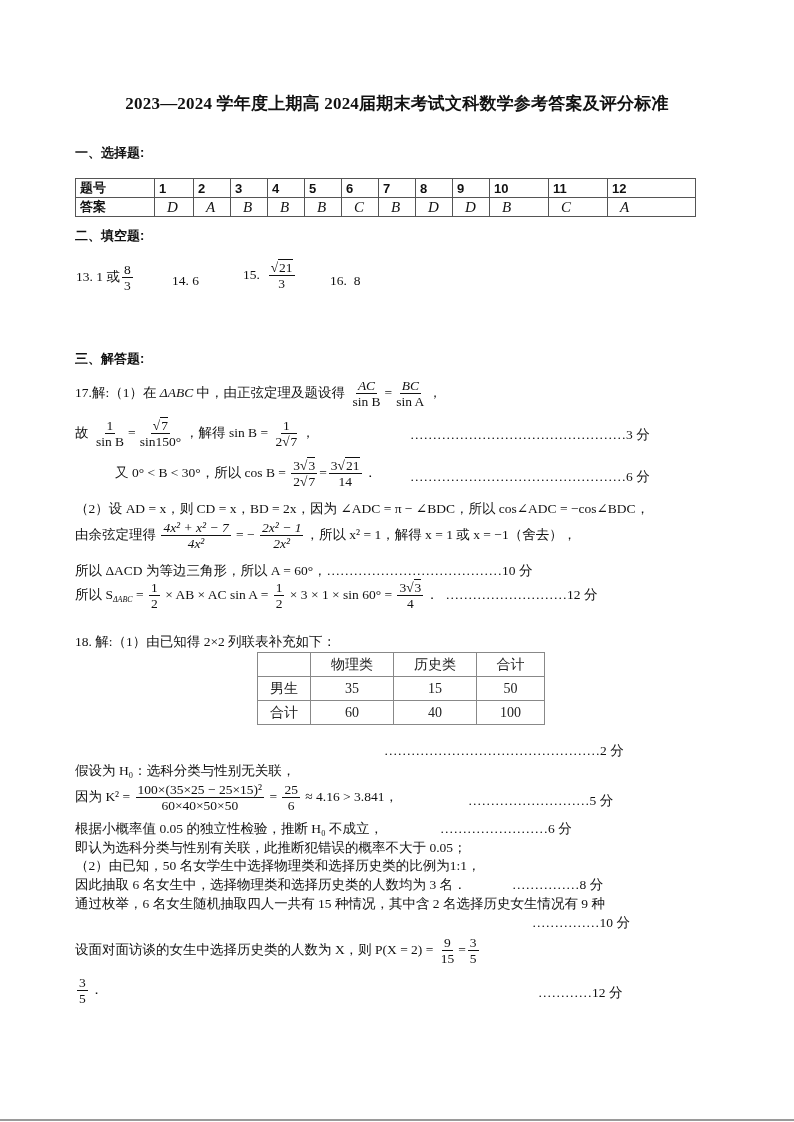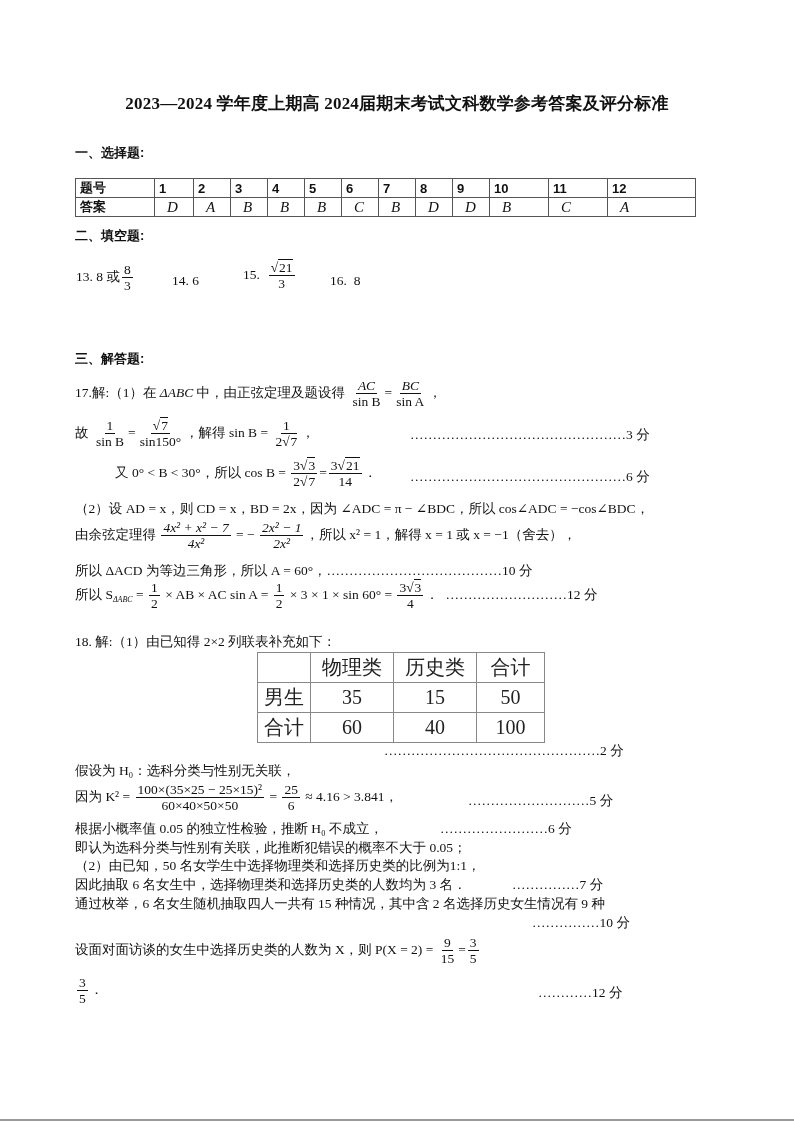--- a/index.html
+++ b/index.html
@@ -12,21 +12,21 @@
   .it { font-style:italic; }
   .frac { display:inline-flex; flex-direction:column; align-items:center; vertical-align:middle; margin:0 2px; line-height:15px; }
   .frac .n { border-bottom:1px solid #111; padding:0 2px; }
   .frac .d { padding:0 2px; }
   .sqrt { border-top:1px solid #111; padding-left:1px; }
   .sub { font-size:8px; vertical-align:sub; }
   table.mc { position:absolute; left:75px; top:178px; width:621px; border-collapse:collapse; font-size:13px; }
   table.mc td { border:1px solid #555; height:17px; padding:0 4px; }
   table.mc .hd { font-family:"Liberation Sans","DejaVu Sans",sans-serif; font-weight:bold; }
   table.mc .ans { font-style:italic; font-family:"Liberation Serif",serif; font-size:15px; padding-left:12px; }
-  table.ct { position:absolute; left:257px; top:652px; border-collapse:collapse; font-size:20px; }
+  table.ct { position:absolute; left:257px; top:652px; border-collapse:collapse; font-size:14px; }
   table.ct td { border:1px solid #888; height:21px; text-align:center; color:#222; }
   .footer-line { position:absolute; left:0; top:1119px; width:794px; height:2px; background:#9a9a9a; }
 </style>
 </head>
 <body>
 
 <div class="abs title">2023—2024 学年度上期高 2024届期末考试文科数学参考答案及评分标准</div>
 
 <div class="abs sec" style="left:75px;top:144px;">一、选择题:</div>
 <table class="mc">
@@ -60,21 +60,21 @@
     <td class="ans">B</td>
     <td class="ans">C</td>
     <td class="ans">A</td>
   </tr>
 </tbody>
   </table>
 
 <div class="abs sec" style="left:75px;top:227px;">二、填空题:</div>
 <div class="abs txt" style="left:76px;top:262px;">
   <span>13.</span>
-  <span>8 或</span><span class="frac">
+  <span>1 或</span><span class="frac">
       <span class="n">8</span>
       <span class="d">3</span>
     </span>
 </div>
 <div class="abs txt" style="left:172px;top:272px;">
   <span>14.</span>&nbsp;<span>6</span>
 </div>
 <div class="abs txt" style="left:243px;top:260px;">
   <span>15.</span>&nbsp;
   <span class="frac">
@@ -189,21 +189,21 @@
     </span><span> ≈ 4.16 &gt; 3.841，</span>
 </div>
 <div class="abs txt" style="left:468px;top:792px;">………………………5 分</div>
 
 <div class="abs txt" style="left:75px;top:820px;">根据小概率值 0.05  的独立性检验，推断 H₀ 不成立，</div>
 <div class="abs txt" style="left:440px;top:820px;">……………………6 分</div>
 
 <div class="abs txt" style="left:75px;top:839px;">即认为选科分类与性别有关联，此推断犯错误的概率不大于 0.05；</div>
 <div class="abs txt" style="left:75px;top:857px;">（2）由已知，50 名女学生中选择物理类和选择历史类的比例为1:1，</div>
 <div class="abs txt" style="left:75px;top:876px;">因此抽取 6 名女生中，选择物理类和选择历史类的人数均为 3 名．</div>
-<div class="abs txt" style="left:512px;top:876px;">……………7 分</div>
+<div class="abs txt" style="left:512px;top:876px;">……………8 分</div>
 <div class="abs txt" style="left:75px;top:895px;">通过枚举，6 名女生随机抽取四人一共有 15 种情况，其中含 2 名选择历史女生情况有 9 种</div>
 <div class="abs txt" style="left:532px;top:914px;">……………10 分</div>
 
 <div class="abs txt" style="left:75px;top:935px;">
   <span>设面对面访谈的女生中选择历史类的人数为 X，则 P(X = 2) = </span><span class="frac">
       <span class="n">9</span>
       <span class="d">15</span>
     </span>=<span class="frac">
       <span class="n">3</span>
       <span class="d">5</span>

